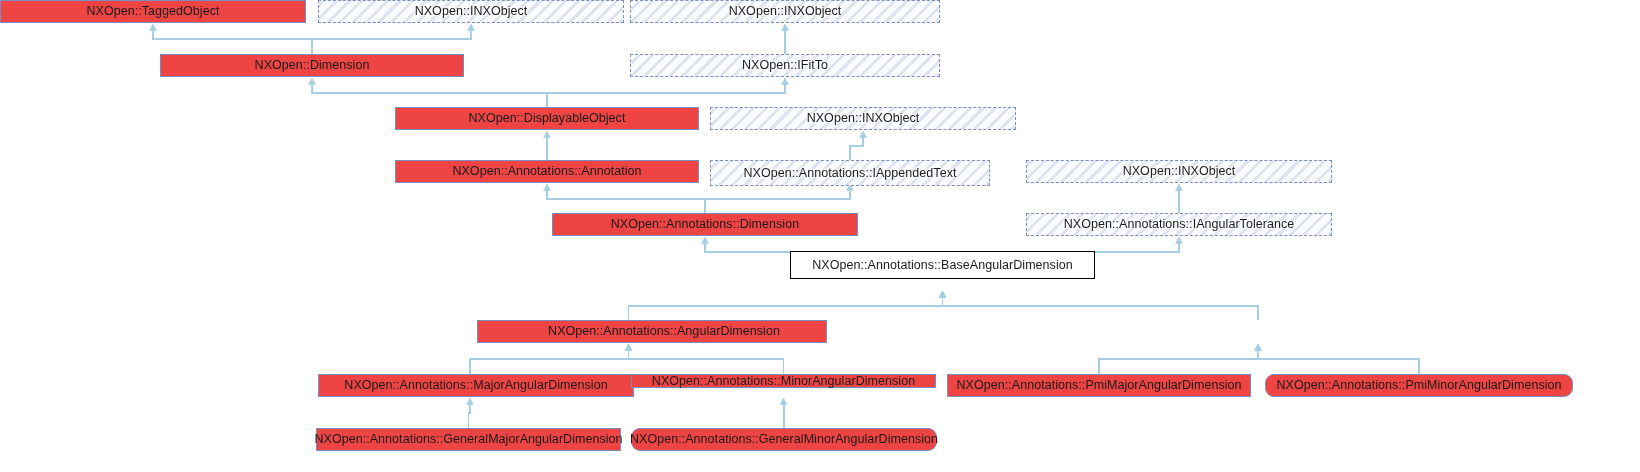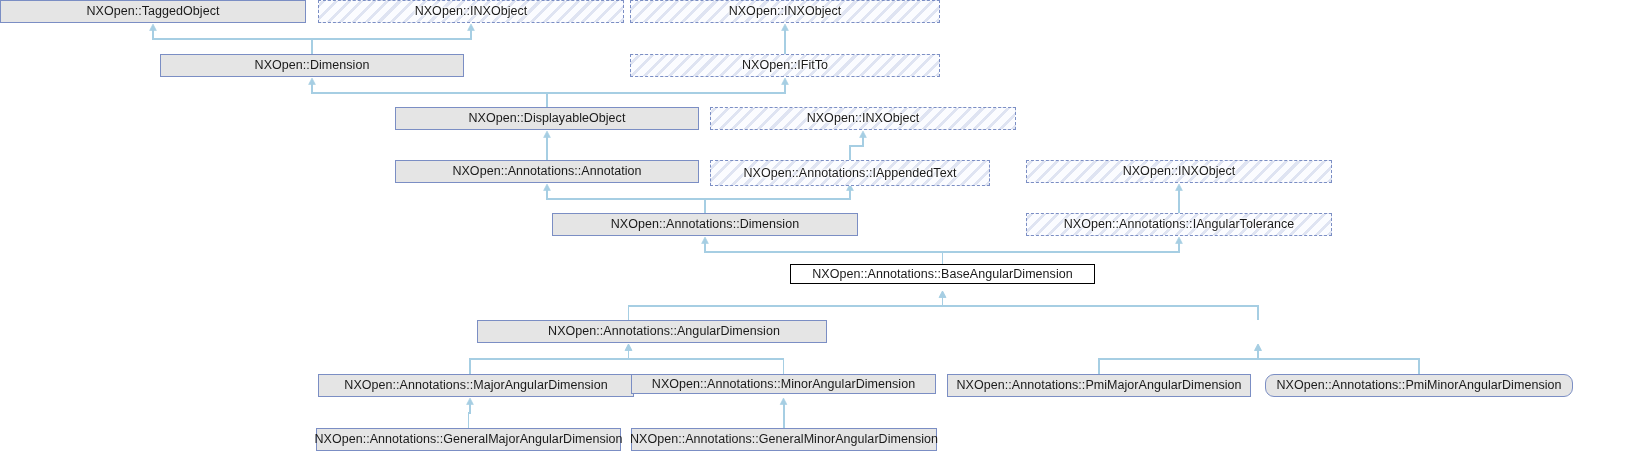--- a/index.html
+++ b/index.html
@@ -32,21 +32,21 @@
     justify-content: center;
     font-size: 12.5px;
     line-height: 1;
     color: #1a1a1a;
     white-space: nowrap;
     letter-spacing: 0.05px;
     z-index: 2;
   }
   
   .node.solid {
-    background-color: #e5e5e5;
+    background-color: #ef4444;
     border: 1px solid #7b8ec4;
   }
   
   .node.iface {
     border: 1px dashed #7b8ec4;
     background-color: #fbfcff;
     background-image: repeating-linear-gradient(
       -45deg,
       rgba(188, 199, 226, 0.45) 0px,
       rgba(188, 199, 226, 0.45) 3px,
@@ -186,37 +186,37 @@
     </div>
     <div class="node iface" style="left: 1026px; top: 160px; width: 306px; height: 23px;">
       <span class="label">NXOpen::INXObject</span>
     </div>
     <div class="node solid" style="left: 552px; top: 213px; width: 306px; height: 23px;">
       <span class="label">NXOpen::Annotations::Dimension</span>
     </div>
     <div class="node iface" style="left: 1026px; top: 213px; width: 306px; height: 23px;">
       <span class="label">NXOpen::Annotations::IAngularTolerance</span>
     </div>
-    <div class="node current" style="left: 790px; top: 264px; width: 305px; height: 20px;">
+    <div class="node current" style="left: 790px; top: 251px; width: 305px; height: 28px;">
       <span class="label">NXOpen::Annotations::BaseAngularDimension</span>
     </div>
     <div class="node solid" style="left: 477px; top: 320px; width: 350px; height: 23px; padding-left: 24px;">
       <span class="label">NXOpen::Annotations::AngularDimension</span>
     </div>
     <div class="node solid" style="left: 318px; top: 374px; width: 316px; height: 23px;">
       <span class="label">NXOpen::Annotations::MajorAngularDimension</span>
     </div>
-    <div class="node solid" style="left: 631px; top: 374px; width: 305px; height: 20px;">
+    <div class="node solid" style="left: 631px; top: 374px; width: 305px; height: 14px;">
       <span class="label">NXOpen::Annotations::MinorAngularDimension</span>
     </div>
     <div class="node solid" style="left: 947px; top: 374px; width: 304px; height: 23px;">
       <span class="label">NXOpen::Annotations::PmiMajorAngularDimension</span>
     </div>
     <div class="node solid" style="left: 1265px; top: 374px; width: 308px; height: 23px; border-radius: 9px;">
       <span class="label">NXOpen::Annotations::PmiMinorAngularDimension</span>
     </div>
     <div class="node solid" style="left: 316px; top: 428px; width: 305px; height: 23px;">
       <span class="label">NXOpen::Annotations::GeneralMajorAngularDimension</span>
     </div>
-    <div class="node solid" style="left: 631px; top: 428px; width: 306px; height: 23px;">
+    <div class="node solid" style="left: 631px; top: 428px; width: 306px; height: 23px; border-radius: 9px;">
       <span class="label">NXOpen::Annotations::GeneralMinorAngularDimension</span>
     </div>
   </div>
 
 </body></html>

